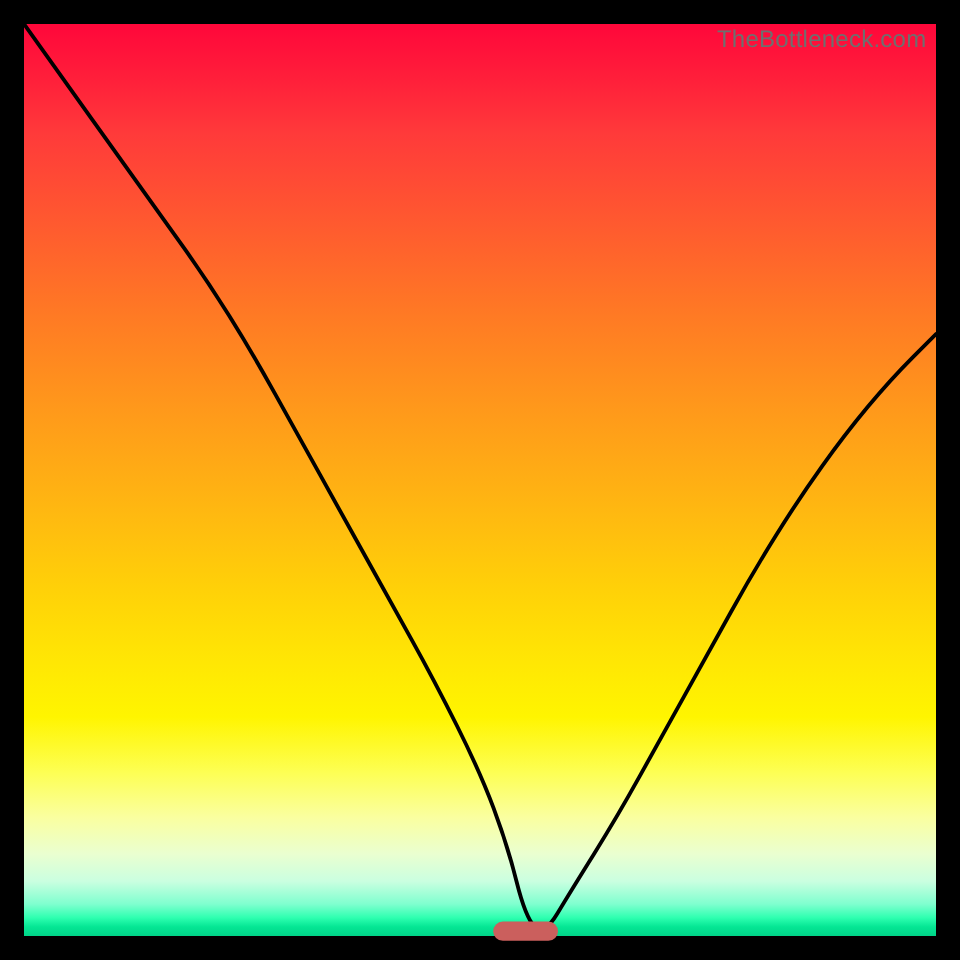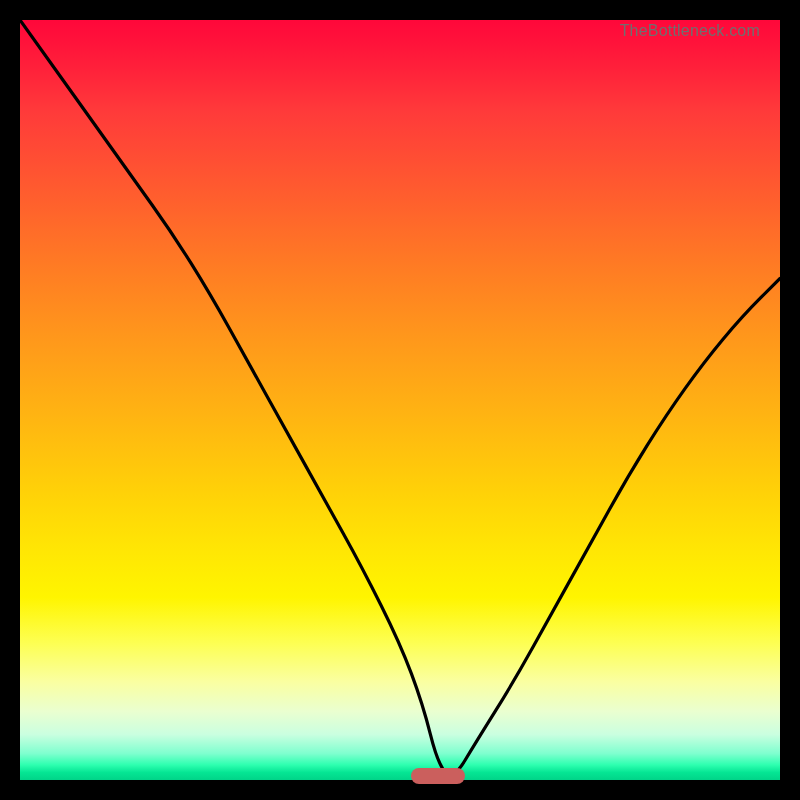--- a/index.html
+++ b/index.html
@@ -40,23 +40,23 @@
       #caffe0 94%,
       #7fffcf 96.5%,
       #2effb0 98%,
       #05e694 99%,
       #00d488 100%
     );
   }
   .watermark {
     position: absolute;
     top: 2px;
-    right: 20px;
+    right: 8px;
     color: #6f6f6f;
-    font-size: 16px;
+    font-size: 20px;
     letter-spacing: 0.2px;
     user-select: none;
   }
   svg.curve {
     position: absolute;
     left: 0;
     top: 0;
     width: 760px;
     height: 760px;
   }

